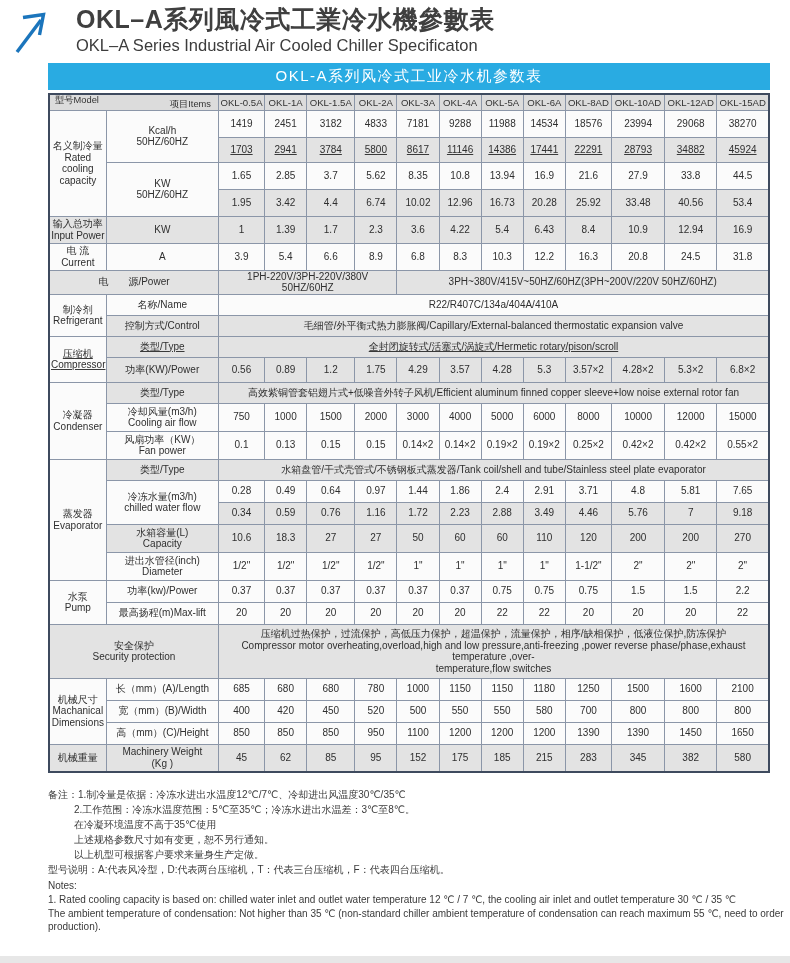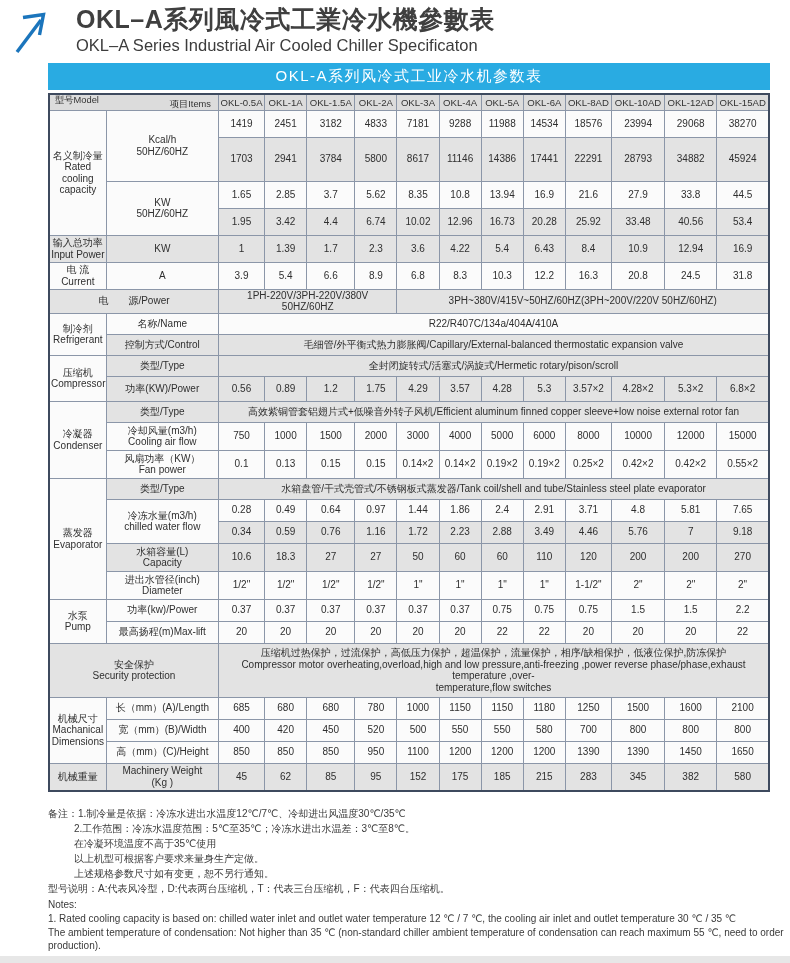--- a/index.html
+++ b/index.html
@@ -114,21 +114,21 @@
           <td class="plain">4833</td>
           <td class="plain">7181</td>
           <td class="plain">9288</td>
           <td class="plain">11988</td>
           <td class="plain">14534</td>
           <td class="plain">18576</td>
           <td class="plain">23994</td>
           <td class="plain">29068</td>
           <td class="plain">38270</td>
         </tr>
-        <tr style="height: 44px;">
+        <tr style="height: 25px; text-decoration: underline;">
           <td class="shade">1703</td>
           <td class="shade">2941</td>
           <td class="shade">3784</td>
           <td class="shade">5800</td>
           <td class="shade">8617</td>
           <td class="shade">11146</td>
           <td class="shade">14386</td>
           <td class="shade">17441</td>
           <td class="shade">22291</td>
           <td class="shade">28793</td>
@@ -225,21 +225,21 @@
             <div>名称/Name</div>
           </td>
           <td class="spancell plain" colspan="12">R22/R407C/134a/404A/410A</td>
         </tr>
         <tr style="height: 21px;">
           <td class="lab shade">
             <div>控制方式/Control</div>
           </td>
           <td class="spancell shade" colspan="12">毛细管/外平衡式热力膨胀阀/Capillary/External-balanced thermostatic expansion valve</td>
         </tr>
-        <tr style="height: 21px;">
+        <tr style="height: 21px; text-decoration: underline;">
           <td class="lab g plain" rowspan="2">
             <div>压缩机</div>
             <div>Compressor</div>
           </td>
           <td class="lab shade">
             <div>类型/Type</div>
           </td>
           <td class="spancell shade" colspan="12">全封闭旋转式/活塞式/涡旋式/Hermetic rotary/pison/scroll</td>
         </tr>
         <tr style="height: 25px;">
@@ -510,22 +510,22 @@
           <td class="shade">580</td>
         </tr>
       </tbody>
   </table>
 
   <div class="notes">
     <div class="notes-zh">
         <div class="note-line">备注：1.制冷量是依据：冷冻水进出水温度12℃/7℃、冷却进出风温度30℃/35℃</div>
         <div class="note-line ind-zh">2.工作范围：冷冻水温度范围：5℃至35℃；冷冻水进出水温差：3℃至8℃。</div>
         <div class="note-line ind-zh">在冷凝环境温度不高于35℃使用</div>
+        <div class="note-line ind-zh">上述规格参数尺寸如有变更，恕不另行通知。</div>
         <div class="note-line ind-zh">以上机型可根据客户要求来量身生产定做。</div>
-        <div class="note-line ind-zh">上述规格参数尺寸如有变更，恕不另行通知。</div>
         <div class="note-line">型号说明：A:代表风冷型，D:代表两台压缩机，T：代表三台压缩机，F：代表四台压缩机。</div>
       </div>
     <div class="notes-en">
         <div class="note-line">Notes:</div>
         <div class="note-line">1. Rated cooling capacity is based on: chilled water inlet and outlet water temperature 12 ℃ / 7 ℃, the cooling air inlet and outlet temperature 30 ℃ / 35 ℃</div>
         <div class="note-line">The ambient temperature of condensation: Not higher than 35 ℃ (non-standard chiller ambient temperature of condensation can reach maximum 55 ℃, need to order production).</div>
       </div>
   </div>
 
   <div class="bottom-bar"></div>

